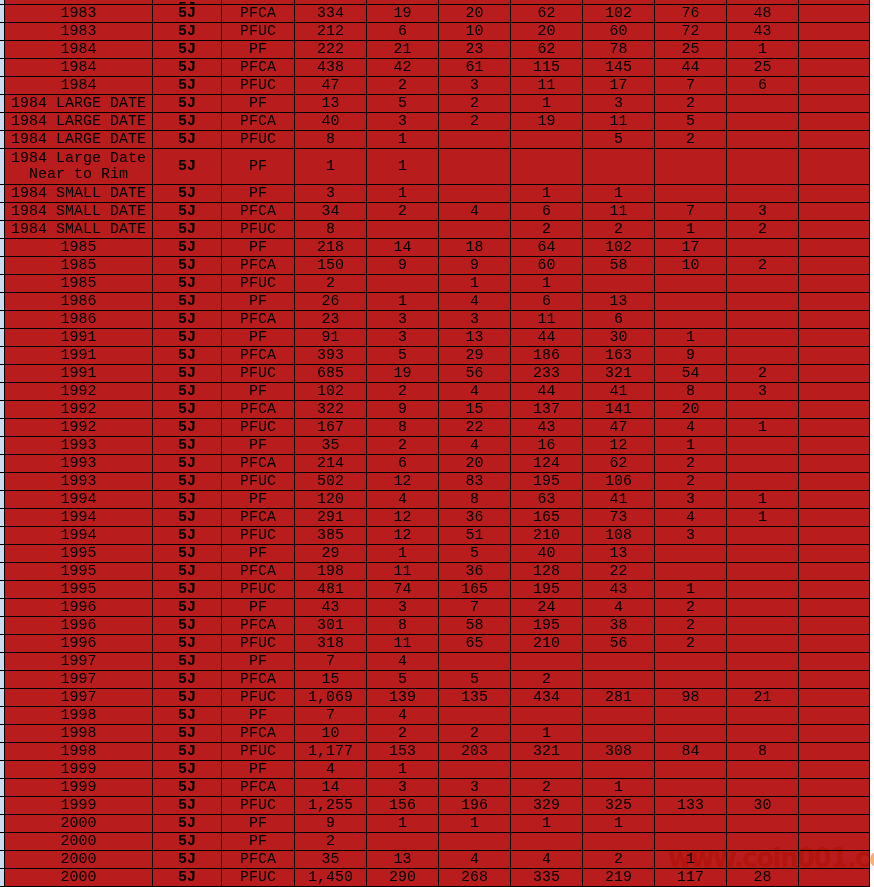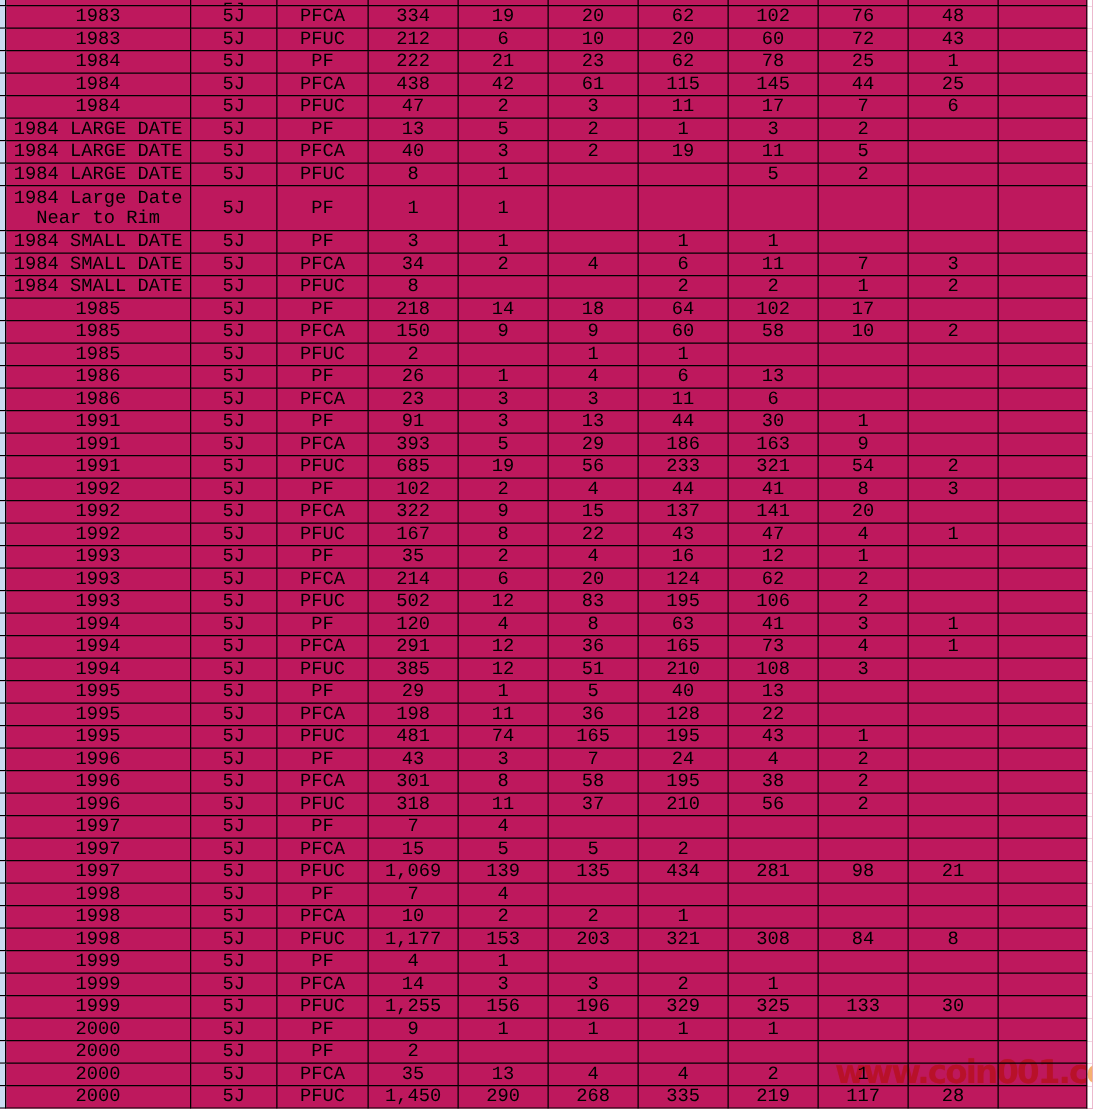--- a/index.html
+++ b/index.html
@@ -1,19 +1,19 @@
 <!DOCTYPE html>
 <html><head>
 <meta charset="utf-8">
 <style>
   html,body{margin:0;padding:0;background:#ffffff;}
   #screen{
     position:relative;
     width:874px;height:887px;
-    background:#be185d;
+    background:#b91c1c;
     overflow:hidden;
     font-family:"Liberation Mono","DejaVu Sans Mono",monospace;
     font-size:15px;
     color:#000;
   }
   .row{display:flex;width:874px;height:18px;}
   .row.tall{height:36px;}
   .row.partial{height:5px;}
   .cell{
     box-sizing:border-box;
@@ -23,21 +23,21 @@
     display:flex;
     flex-direction:column;
     align-items:center;
     justify-content:center;
     overflow:hidden;
     white-space:nowrap;
     line-height:16px;
   }
   .c-strip{width:5px;background:#CBDCF2;}
   .c-year{width:148px;}
-  .c-denom{width:69px;}
+  .c-denom{width:69px;font-weight:bold;}
   .c-grade{width:73px;}
   .c-num{width:72px;}
   .c-last{width:71px;}
   .c-gap{width:4px;border:none;background:#ffffff;}
   .sliver-wrap{display:block;margin-top:13px;}
   .watermark{
     position:absolute;
     left:668px;
     top:843px;
     font-family:"DejaVu Sans","Liberation Sans",sans-serif;
@@ -589,21 +589,21 @@
         <div class="cell c-last"></div>
         <div class="cell c-gap"></div>
       </div>
       <div class="row">
         <div class="cell c-strip"></div>
         <div class="cell c-year">1996</div>
         <div class="cell c-denom">5J</div>
         <div class="cell c-grade">PFUC</div>
         <div class="cell c-num">318</div>
         <div class="cell c-num">11</div>
-        <div class="cell c-num">37</div>
+        <div class="cell c-num">65</div>
         <div class="cell c-num">210</div>
         <div class="cell c-num">56</div>
         <div class="cell c-num">2</div>
         <div class="cell c-num"></div>
         <div class="cell c-last"></div>
         <div class="cell c-gap"></div>
       </div>
       <div class="row">
         <div class="cell c-strip"></div>
         <div class="cell c-year">1997</div>

